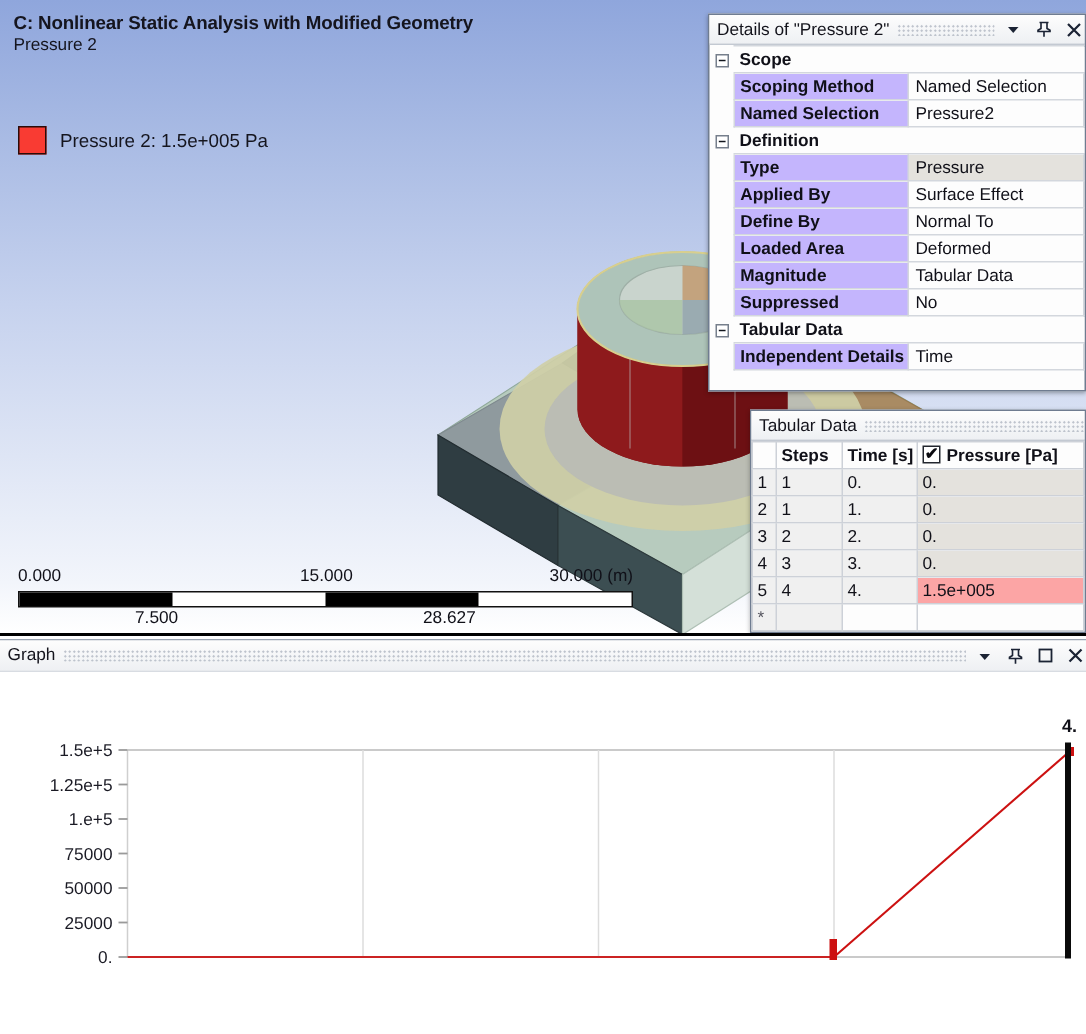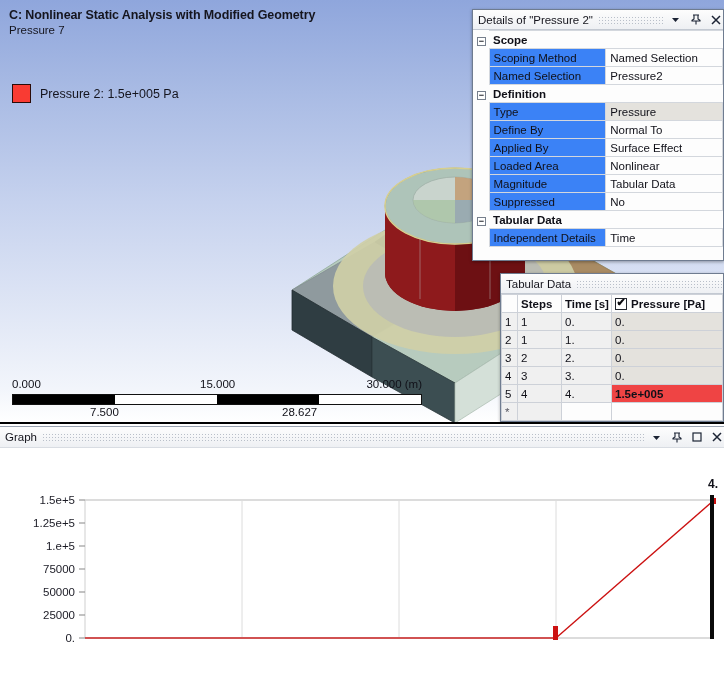--- a/index.html
+++ b/index.html
@@ -55,21 +55,21 @@
     background-size: 3px 3px;
   }
   .panel-title .btn { width: 15px; height: 16px; display: flex; align-items: center; justify-content: center; color: #1b2334; }
   .panel-title .btn svg { display: block; }
 
   table.grid { width: 100%; border-collapse: collapse; table-layout: fixed; }
   table.grid td { border: 1px solid #d3d7dd; padding: 1px 4px; height: 18px;
     font-size: 11.5px; color: #101018; overflow: hidden; white-space: nowrap; }
   td.tw { width: 16px; border: none !important; text-align: center; vertical-align: middle; background: #fdfdfd; }
   tr.group td { background: #fdfdfd; font-weight: bold; border-left: none; border-right: none; }
-  td.lbl { width: 118px; background: #3b82f6; }
+  td.lbl { width: 118px; background: #c4b5fd; font-weight: bold; }
   td.val { background: #fdfdfd; }
   td.val.shade { background: #e4e2dd; }
   .expander { display: inline-block; width: 9px; height: 9px; line-height: 7px; font-size: 9px;
     border: 1px solid #767f8c; background: #fff; text-align: center; color: #11151c; }
 
   
   #tabular {
     position: absolute; left: 500px; top: 273px; width: 224px; height: 149px;
     background: #fff; border: 1px solid #6f7c90; box-shadow: 0 1px 3px rgba(0,0,0,.3);
   }
@@ -78,21 +78,21 @@
     border: 1px solid #cdd1d8; font-size: 11.5px; color: #101018;
     height: 18px; padding: 0 3px; text-align: left; font-weight: normal; overflow: hidden; white-space: nowrap;
   }
   table.tab th { background: #fdfdfd; font-weight: bold; }
   th.c-idx, td.c-idx { width: 16px; background: #f0f0f0; text-align: left; }
   th.c-steps, td.c-steps { width: 44px; }
   th.c-time, td.c-time { width: 50px; }
   th.c-press { color: #e01b1b; font-weight: bold; }
   td.c-steps, td.c-time { background: #f0f0f0; }
   td.c-press { background: #e4e2dd; }
-  td.c-press.editable { background: #ef4444; font-weight: bold; }
+  td.c-press.editable { background: #fca5a5; }
   td.c-idx.star { color: #55555f; }
   td.blank { background: #fdfdfd; }
   .chk { display: inline-block; width: 12px; height: 12px; border: 1px solid #22262e; background: #fff;
     vertical-align: -2px; margin-right: 4px; position: relative; }
   .chk::after { content: "✔"; position: absolute; left: 0.5px; top: -2.5px; font-size: 11px; color: #0a0a0f; }
 
   
   #graph {
     position: absolute; left: 0; top: 426px; width: 724px; height: 263px;
     background: #fff; border-top: 1px solid #9aa3b1;
@@ -140,21 +140,21 @@
 
       <polygon points="574,168 594,166 600,174 594,186 574,188" fill="#f93b33" stroke="#1b1b1b" stroke-width="1.3"></polygon>
       <g>
         <line x1="672" y1="176" x2="612" y2="176" stroke="#c21b14" stroke-width="4"></line>
         <polygon points="600,176 616,169 616,183" fill="#c21b14"></polygon>
       </g>
     </svg>
 
     <div id="vp-header">
       <div id="vp-title">C: Nonlinear Static Analysis with Modified Geometry</div>
-      <div id="vp-sub1">Pressure 7</div>
+      <div id="vp-sub1">Pressure 2</div>
     </div>
 
     <div id="legend-row">
       <div id="legend-swatch"></div>
       <div id="legend-label">Pressure 2: 1.5e+005 Pa</div>
     </div>
 
     <div id="scalebar">
       <div class="sb-top">
         <span style="left:0">0.000</span>
@@ -213,32 +213,32 @@
             <td class="tw"><span class="expander">−</span></td>
             <td colspan="2">Definition</td>
           </tr>
           <tr>
             <td class="tw"></td>
             <td class="lbl">Type</td>
             <td class="val shade">Pressure</td>
           </tr>
           <tr>
             <td class="tw"></td>
+            <td class="lbl">Applied By</td>
+            <td class="val">Surface Effect</td>
+          </tr>
+          <tr>
+            <td class="tw"></td>
             <td class="lbl">Define By</td>
             <td class="val">Normal To</td>
           </tr>
           <tr>
             <td class="tw"></td>
-            <td class="lbl">Applied By</td>
-            <td class="val">Surface Effect</td>
-          </tr>
-          <tr>
-            <td class="tw"></td>
             <td class="lbl">Loaded Area</td>
-            <td class="val">Nonlinear</td>
+            <td class="val">Deformed</td>
           </tr>
           <tr>
             <td class="tw"></td>
             <td class="lbl">Magnitude</td>
             <td class="val">Tabular Data</td>
           </tr>
           <tr>
             <td class="tw"></td>
             <td class="lbl">Suppressed</td>
             <td class="val">No</td>

